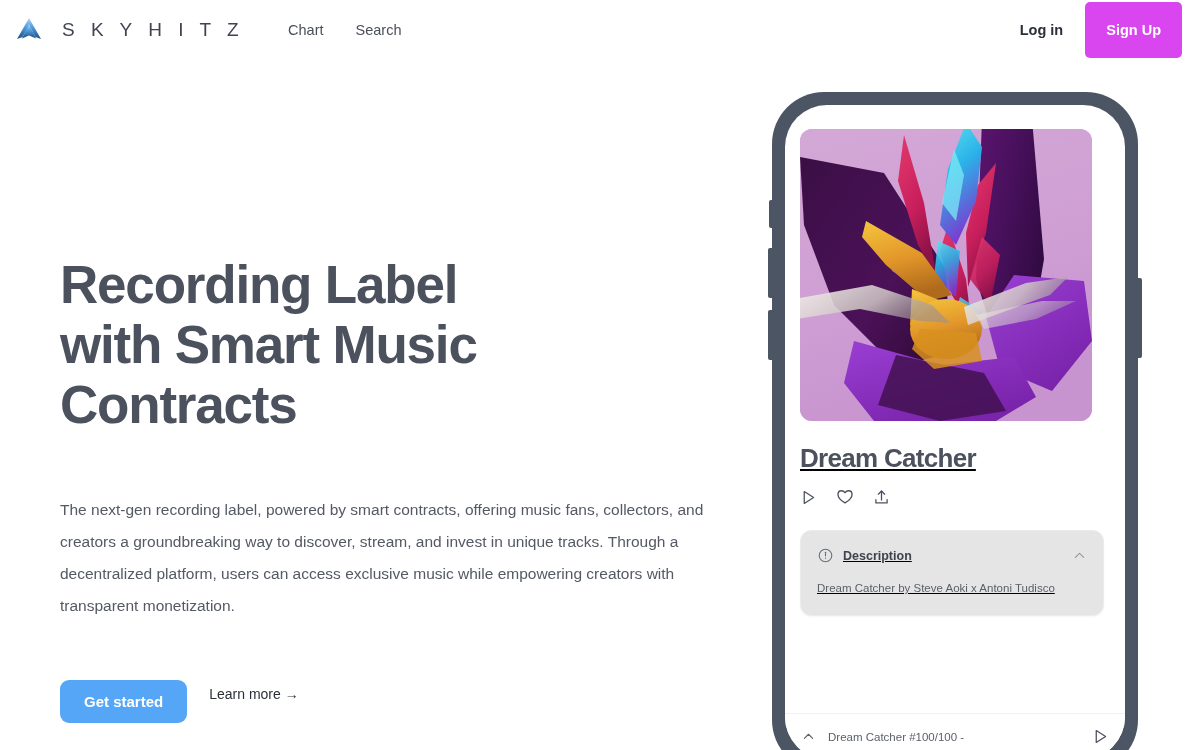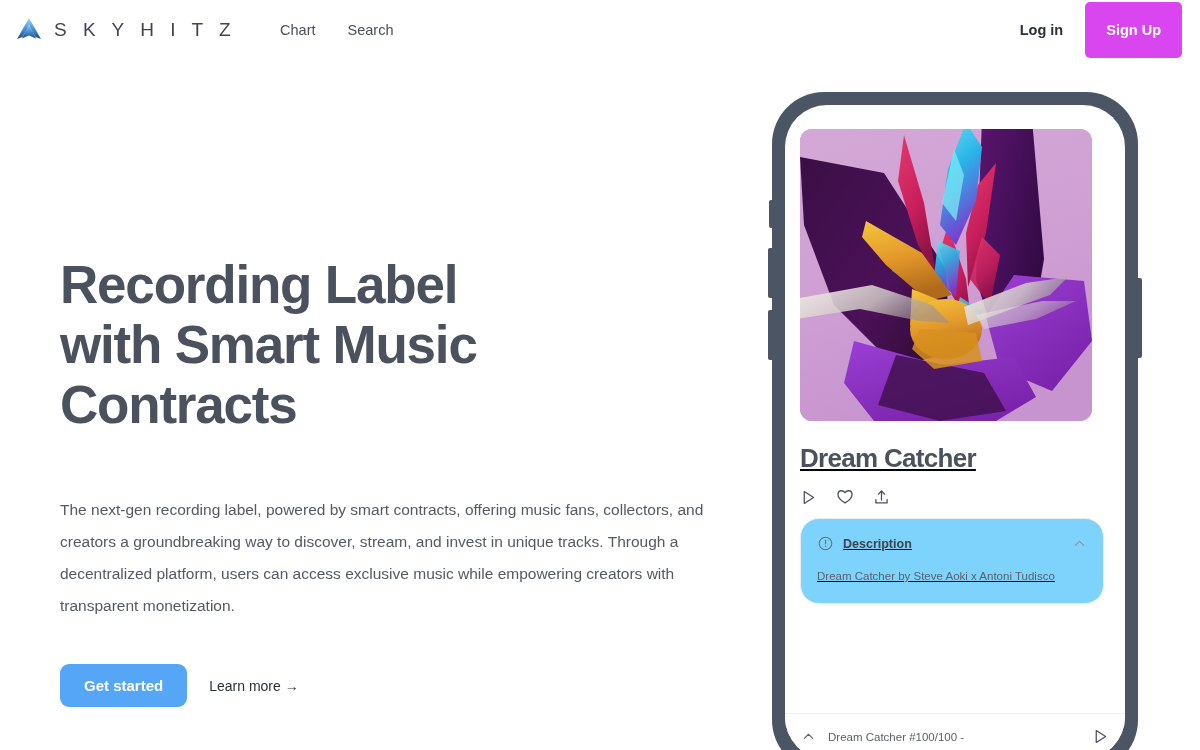--- a/index.html
+++ b/index.html
@@ -12,21 +12,21 @@
   .page { position:relative; width:1200px; height:750px; background:#fff; }
 
   
   .header {
     position:absolute; top:0; left:0; width:1200px; height:60px;
     display:flex; align-items:center;
     padding:0 18px 0 14px;
     background:#fff;
     z-index:30;
   }
-  .brand { display:flex; align-items:center; gap:10px; }
+  .brand { display:flex; align-items:center; gap:18px; }
   .brand-mark { width:30px; height:30px; display:block; }
   .brand-name {
     font-size:19px; font-weight:400; letter-spacing:5.5px;
     color:#3f4450;
     font-family:"Liberation Sans", sans-serif;
     white-space:nowrap;
   }
   .nav-links { display:flex; align-items:center; gap:32px; margin-left:44px; }
   .nav-link {
     font-size:14.5px; color:#4a4f59; text-decoration:none; cursor:pointer;
@@ -69,20 +69,21 @@
     color:#545964;
   }
   .hero-cta { margin-top:42px; display:flex; align-items:center; gap:22px; }
   .get-started-btn {
     background:#55a6f6; color:#ffffff;
     font-size:15px; font-weight:700;
     border:none; border-radius:9px;
     padding:13px 24px; cursor:pointer;
     font-family:"Liberation Sans", sans-serif;
     white-space:nowrap;
+    margin-top:16px;
   }
   .learn-more {
     font-size:14px; font-weight:400; color:#2b2f38;
     text-decoration:none; cursor:pointer; white-space:nowrap;
   }
 
   
   .phone-wrap {
     position:absolute; left:772px; top:92px;
     width:366px; height:680px;
@@ -136,24 +137,24 @@
     font-size:26px; font-weight:700; letter-spacing:-0.7px;
     color:#4c515e;
   }
   .track-actions {
     margin-top:14px; display:flex; align-items:center; gap:19px;
   }
   .icon-btn { cursor:pointer; display:flex; align-items:center; line-height:0; }
 
   
   .card {
-    margin-top:12px;
+    margin-top:24px;
     border:1px solid #ececef;
-    border-radius:19px;
-    background:#7dd3fc;
+    border-radius:11px;
+    background:#e5e5e5;
     box-shadow:0 1px 2px rgba(20,20,40,.04);
   }
   .card-head {
     display:flex; align-items:center;
     padding:16px 16px 0 16px;
     cursor:pointer;
   }
   .card-head-icon { width:17px; height:17px; margin-right:9px; line-height:0; }
   .card-head-label {
     font-size:12.5px; font-weight:700; color:#3e434d; flex:1 1 auto;

